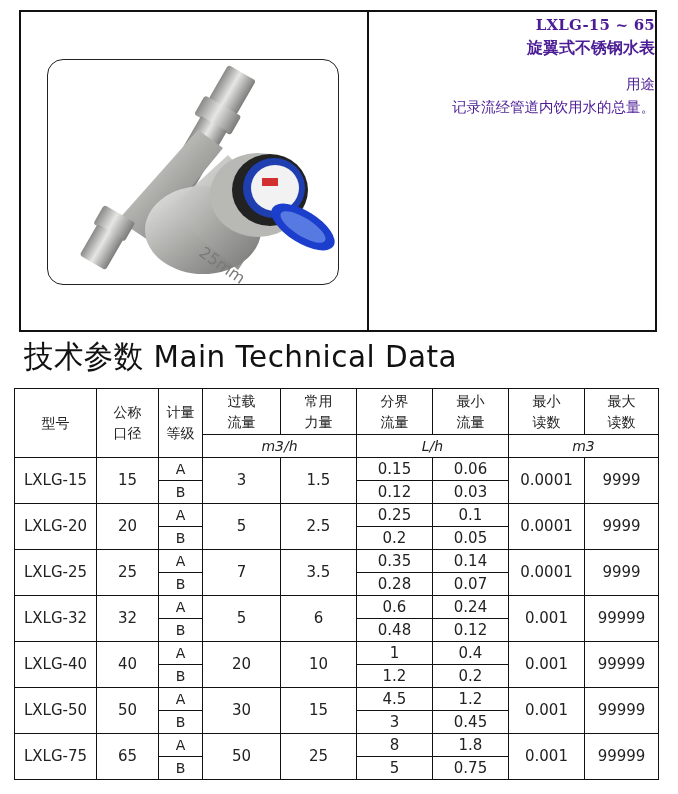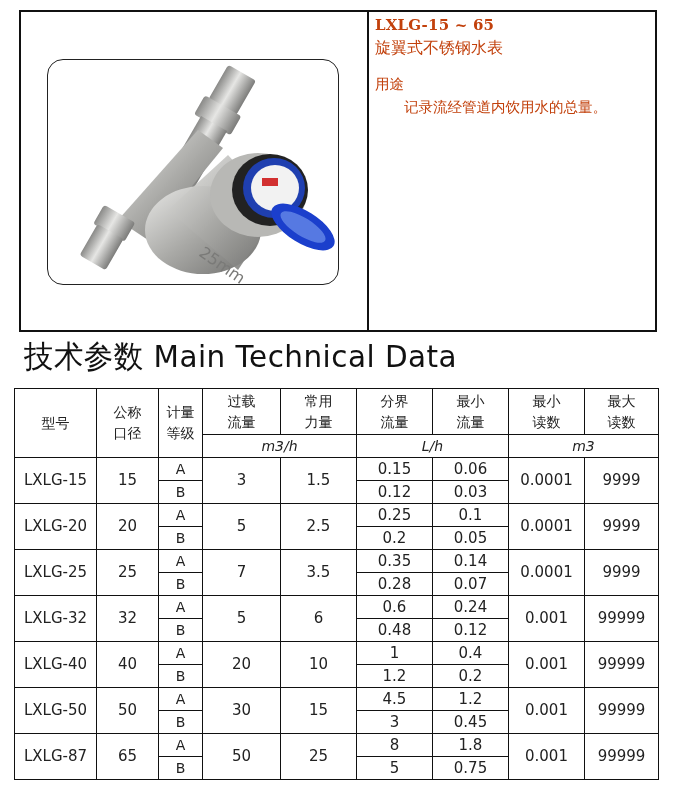--- a/index.html
+++ b/index.html
@@ -1,22 +1,22 @@
 <!DOCTYPE html>
 <html><head>
 <meta charset="utf-8">
 <style>
   html, body { margin:0; padding:0; background:#ffffff; }
   body { width:678px; height:794px; position:relative; overflow:hidden; font-family:"DejaVu Sans", sans-serif; color:#111; }
   .top-panel { position:absolute; left:19px; top:10px; width:634px; height:318px; border:2px solid #111; box-sizing:content-box; }
   .top-divider { position:absolute; left:346px; top:0; width:2px; height:318px; background:#111; }
   .photo-frame { position:absolute; left:26px; top:47px; width:290px; height:224px; border:1.5px solid #222; border-radius:16px; background:#fff; overflow:hidden; }
-  .desc { position:absolute; left:354px; top:2px; width:280px; font-size:14.5px; line-height:22.2px; color:#c2410c; }
+  .desc { position:absolute; left:354px; top:2px; width:280px; font-size:14.5px; line-height:22.2px; color:#4c1d95;text-align:right; }
   .desc .model { font-family:"DejaVu Serif", serif; font-weight:bold; font-size:15px; letter-spacing:0.2px; }
-  .desc .name { font-size:16px; margin-top:1px; }
+  .desc .name { font-size:16px; margin-top:1px;font-weight:bold; }
   .desc .gap { height:14px; }
   .desc .indent { text-indent:29px; }
   .desc p { margin:0; }
   .heading { position:absolute; left:24px; top:336px; font-size:31px; font-family:"DejaVu Sans", sans-serif; letter-spacing:0.5px; color:#111; white-space:nowrap; transform:scaleX(0.95); transform-origin:left; }
   table.spec { position:absolute; left:14px; top:388px; border-collapse:collapse; width:644px; table-layout:fixed; font-size:15px; color:#222; }
   table.spec td, table.spec th { border:1px solid #111; text-align:center; padding:0; font-weight:normal; }
   table.spec th { font-size:14px; line-height:21px; }
   .hdr1 th { height:45px; }
   .hdr2 th { height:22px; font-size:15px;font-style:italic; }
   .row td { height:22px; line-height:21px; }
@@ -201,21 +201,21 @@
         <td>1.2</td>
         <td rowspan="2">0.001</td>
         <td rowspan="2">99999</td>
       </tr>
       <tr class="row">
         <td class="grade">B</td>
         <td>3</td>
         <td>0.45</td>
       </tr>
       <tr class="row">
-        <td rowspan="2">LXLG-87</td>
+        <td rowspan="2">LXLG-75</td>
         <td rowspan="2">65</td>
         <td class="grade">A</td>
         <td rowspan="2">50</td>
         <td rowspan="2">25</td>
         <td>8</td>
         <td>1.8</td>
         <td rowspan="2">0.001</td>
         <td rowspan="2">99999</td>
       </tr>
       <tr class="row">

